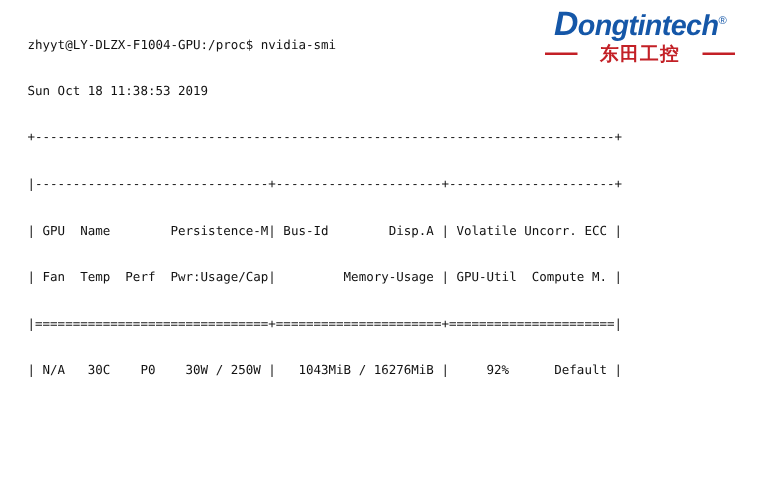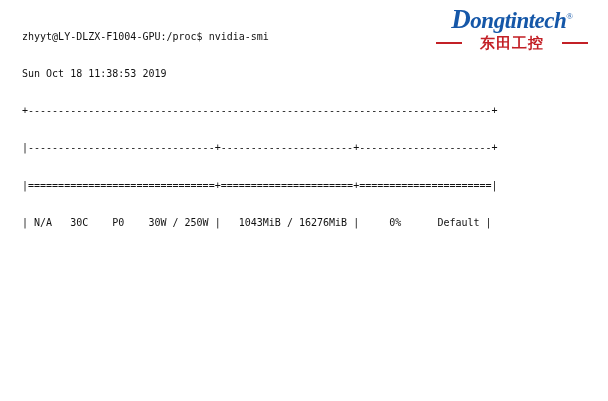--- a/index.html
+++ b/index.html
@@ -37,21 +37,21 @@
   .logo {
     position: absolute;
     right: 6px;
     top: 4px;
     width: 180px;
     height: 48px;
     text-align: center;
     pointer-events: none;
   }
   .logo .word {
-    font-family: Liberation Serif, serif;
+    font-family: Liberation Sans, sans-serif;
     font-weight: bold;
     font-style: italic;
     font-size: 23px;
     line-height: 25px;
     color: #1557a8;
     letter-spacing: -0.5px;
     white-space: nowrap;
   }
   .logo .word .cap {
     font-size: 27px;
@@ -85,22 +85,24 @@
   }
 </style>
 </head>
 <body>
 
 <div id="terminal">
   <span class="line">zhyyt@LY-DLZX-F1004-GPU:/proc$ nvidia-smi</span>
   <span class="line">Sun Oct 18 11:38:53 2019</span>
   <span class="line">+-----------------------------------------------------------------------------+</span>
   <span class="line">|-------------------------------+----------------------+----------------------+</span>
+  <span class="line">| GPU  Name        Persistence-M| Bus-Id        Disp.A | Volatile Uncorr. ECC |</span>
+  <span class="line">| Fan  Temp  Perf  Pwr:Usage/Cap|         Memory-Usage | GPU-Util  Compute M. |</span>
   <span class="line">|===============================+======================+======================|</span>
-  <span class="line">| N/A   30C    P0    30W / 250W |   1043MiB / 16276MiB |     0%      Default |</span>
+  <span class="line">| N/A   30C    P0    30W / 250W |   1043MiB / 16276MiB |     92%      Default |</span>
   
   
   
   
   
   
   
   
   
   

